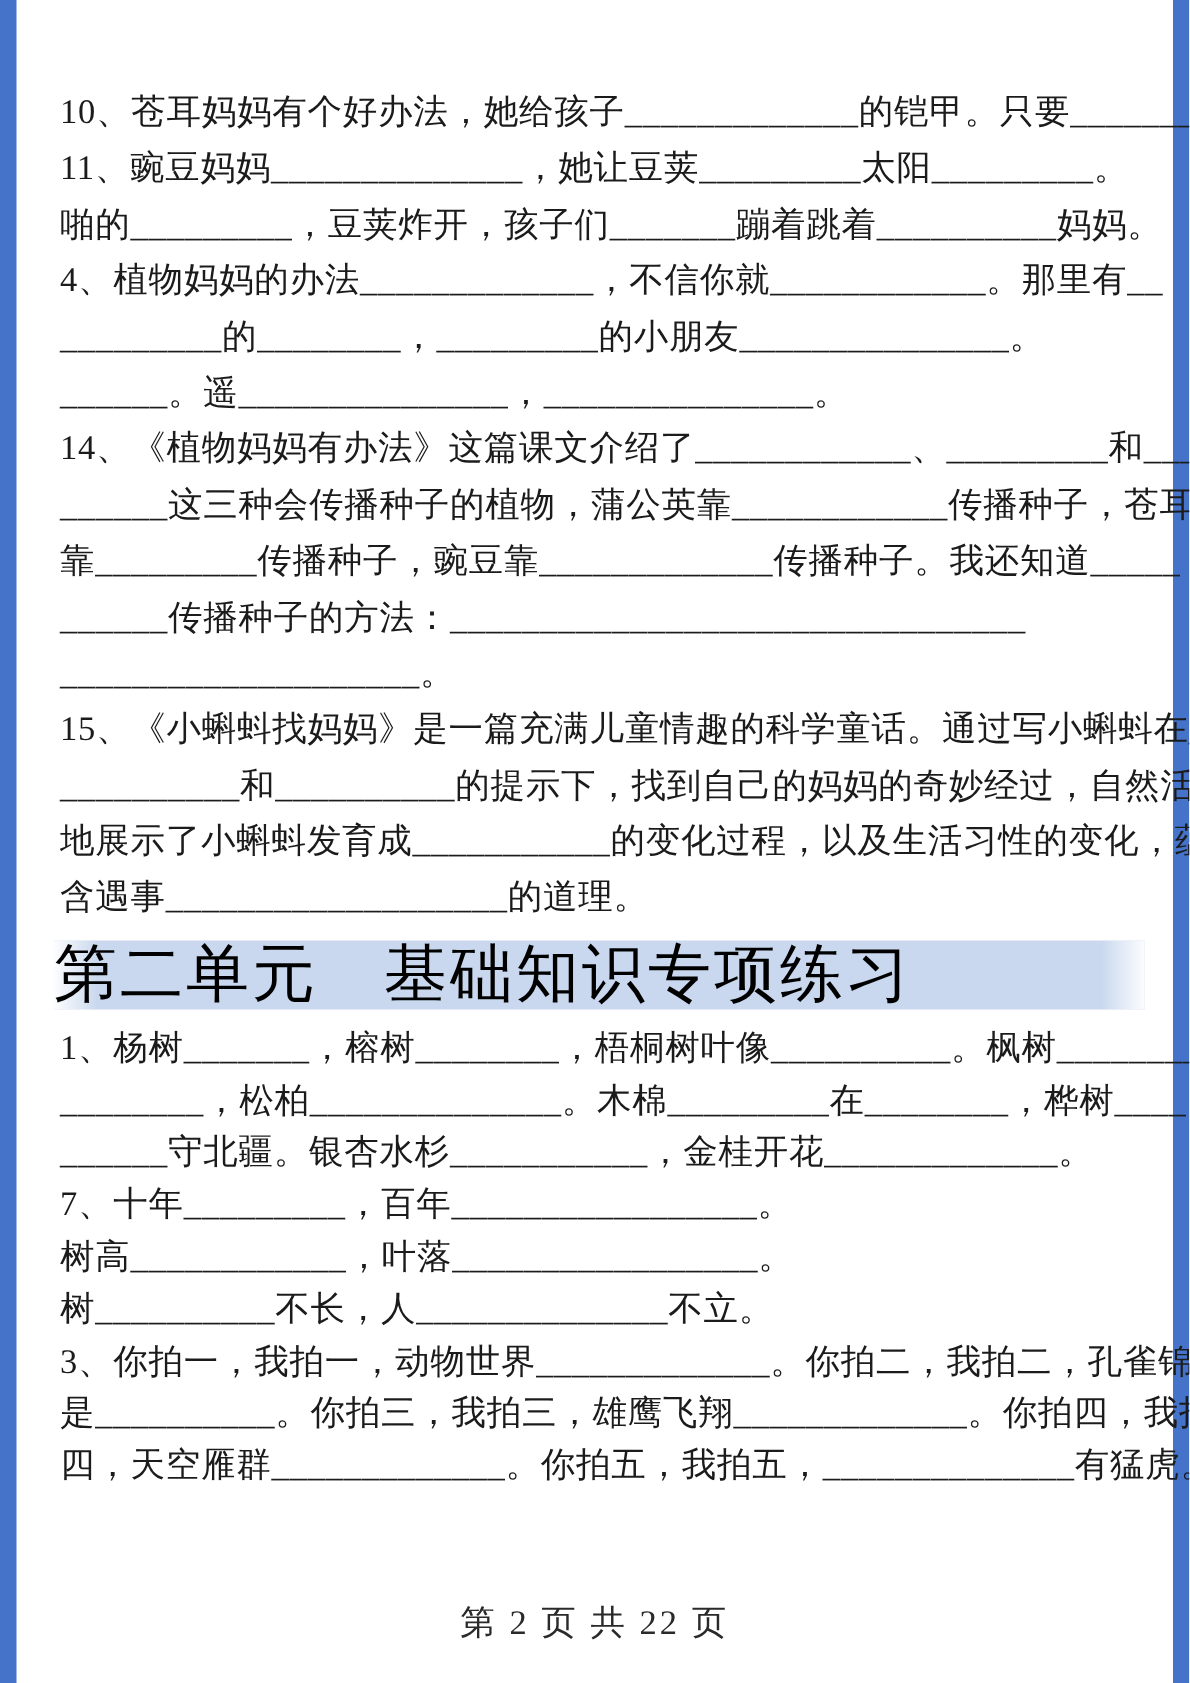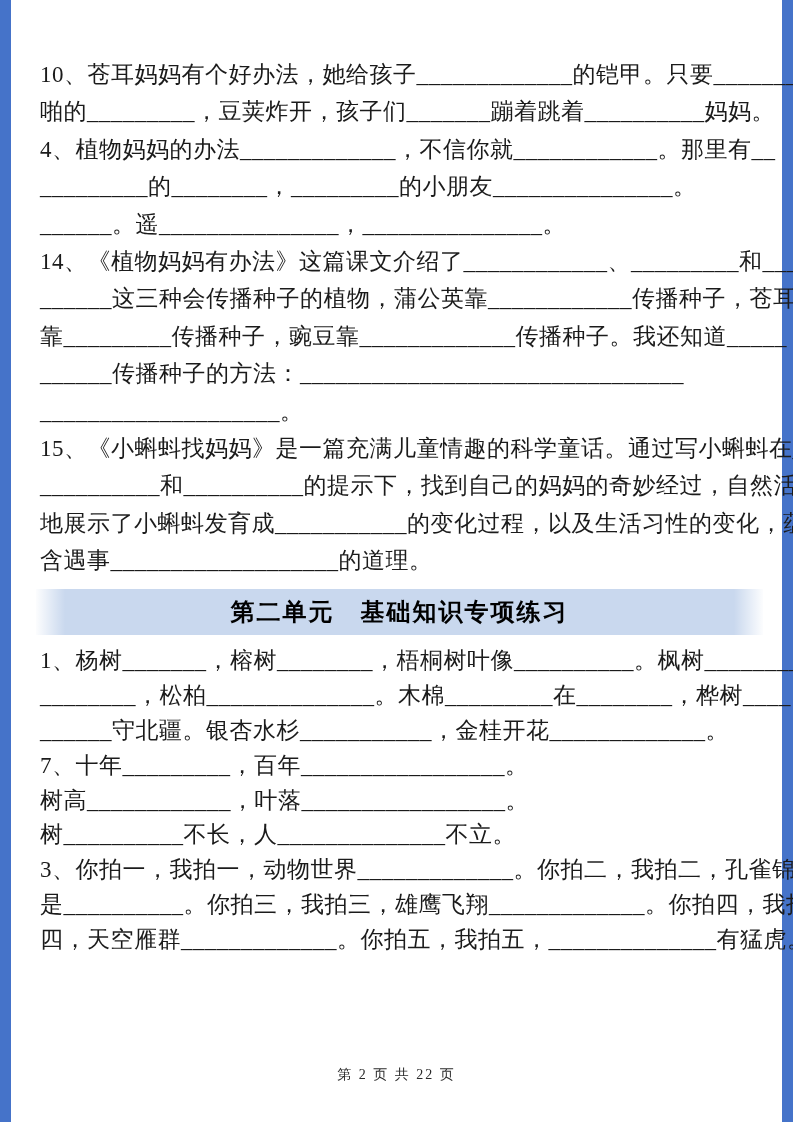--- a/index.html
+++ b/index.html
@@ -41,54 +41,55 @@
   }
   .block.lower .line {
     line-height: 34.8px;
     height: 34.8px;
   }
   .band {
     margin: 10px 0 9px -4px;
     width: 727px;
     height: 46px;
     line-height: 46px;
-    text-align: center;
-    font-weight: bold;
-    font-size: 24px;
+    text-align: left;
+    font-weight: normal;
+    font-size: 42px;
     letter-spacing: 2px;
     color: #000000;
     
     background-image: linear-gradient(90deg,
       rgba(255,255,255,0.95) 0%, rgba(255,255,255,0) 4%,
       rgba(255,255,255,0) 96%, rgba(255,255,255,0.95) 100%);
   }
   .footer {
     position: absolute;
     left: 0;
     right: 0;
     top: 1066px;
     text-align: center;
-    font-size: 14px;
+    font-size: 23px;
     letter-spacing: 2px;
     color: #2a2a2a;
   }
 </style>
 </head>
 <body>
 
 <div class="page">
 
   <div class="edge-bar left" style="background-color: rgb(69, 115, 201);"></div>
 
   <div class="edge-bar right" style="background-color: rgb(69, 115, 201);"></div>
 
   <main class="content">
 
     <section class="block upper">
         <div class="line">10、苍耳妈妈有个好办法，她给孩子_____________的铠甲。只要________</div>
+        <div class="line">11、豌豆妈妈______________，她让豆荚_________太阳_________。</div>
         <div class="line">啪的_________，豆荚炸开，孩子们_______蹦着跳着__________妈妈。</div>
         <div class="line">4、植物妈妈的办法_____________，不信你就____________。那里有__</div>
         <div class="line">_________的________，_________的小朋友_______________。</div>
         <div class="line">______。遥_______________，_______________。</div>
         <div class="line">14、《植物妈妈有办法》这篇课文介绍了____________、_________和_____</div>
         <div class="line">______这三种会传播种子的植物，蒲公英靠____________传播种子，苍耳</div>
         <div class="line">靠_________传播种子，豌豆靠_____________传播种子。我还知道_____</div>
         <div class="line">______传播种子的方法：________________________________</div>
         <div class="line">____________________。</div>
         <div class="line">15、《小蝌蚪找妈妈》是一篇充满儿童情趣的科学童话。通过写小蝌蚪在______</div>

